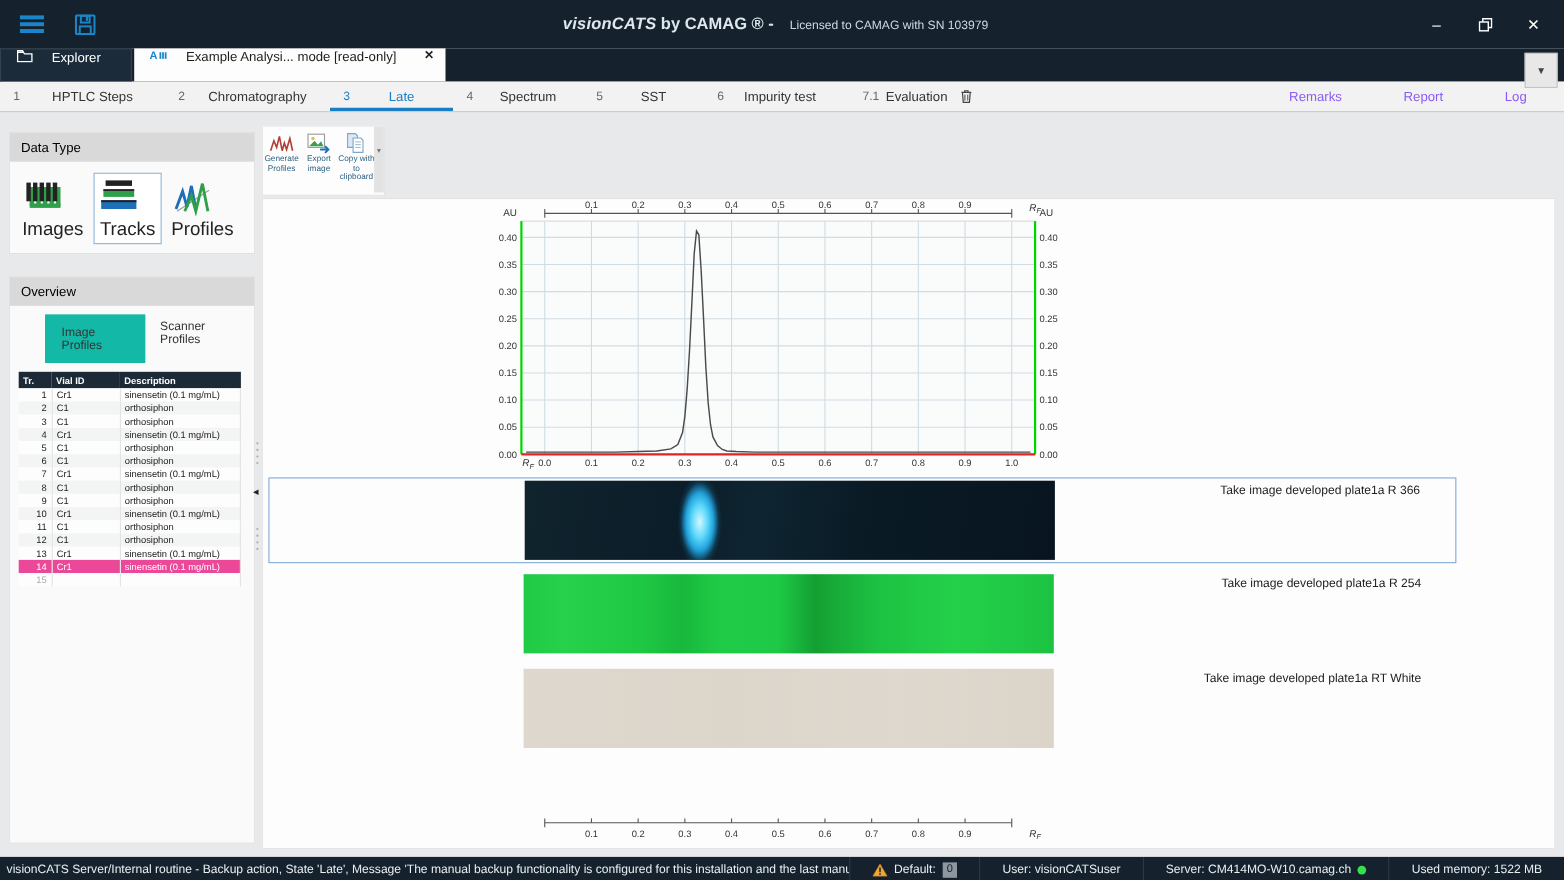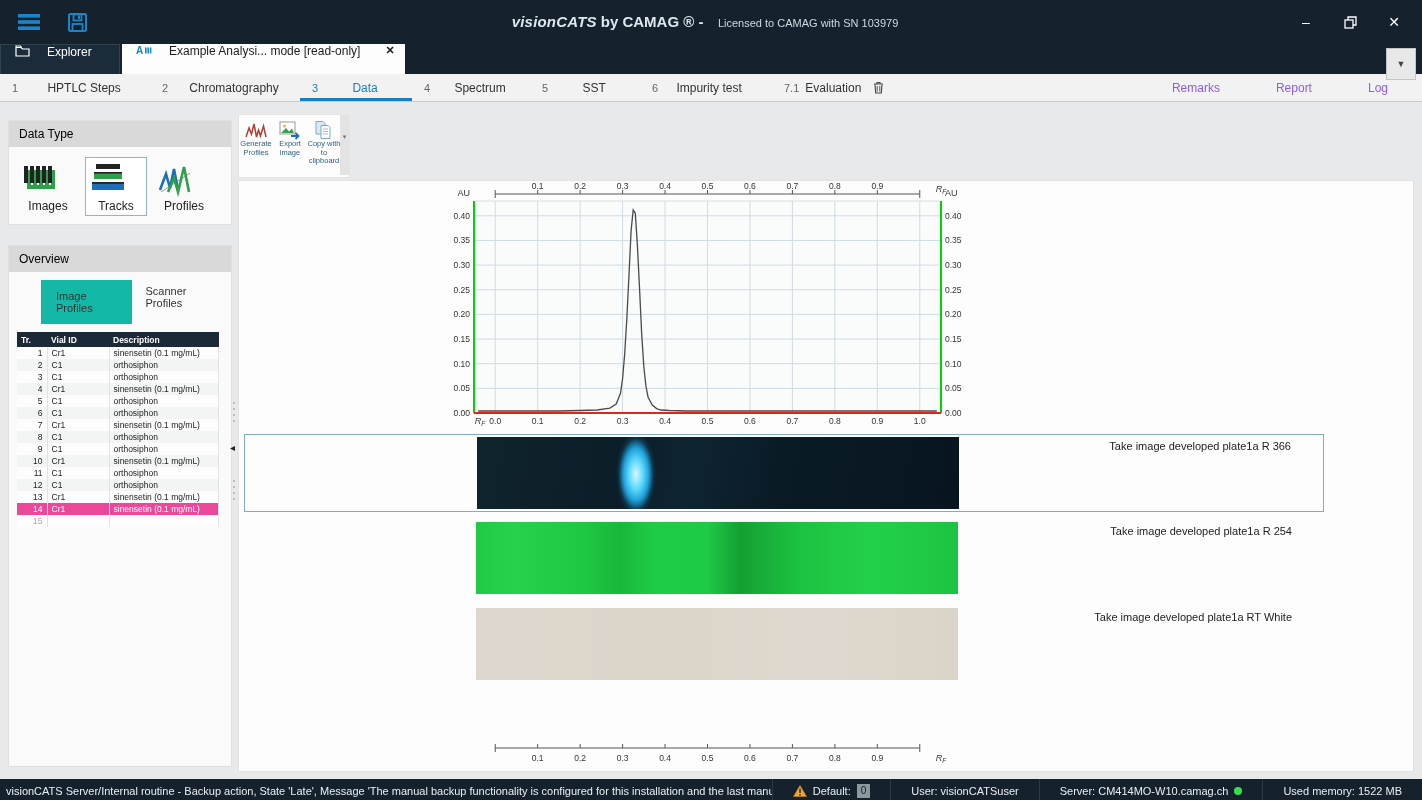--- a/index.html
+++ b/index.html
@@ -38,21 +38,21 @@
   .step-links{margin-left:auto;display:flex;align-items:center;gap:56px;padding-right:34px;}
   .step-link{font-size:12px;color:#8b5cf6;cursor:pointer;}
   
   .body{height:677px;display:flex;}
   .sidebar{width:224px;margin-left:8px;padding-top:18px;padding-bottom:12px;display:flex;flex-direction:column;}
   .panel{background:#fafafa;border:1px solid #e0e0e0;}
   .panel-hd{background:#d9d9d9;height:26px;line-height:26px;padding:0 10px;font-size:12px;color:#000000;}
   .dt-body{display:flex;gap:6px;padding:10px 8px 8px 8px;}
   .dt-item{width:60px;text-align:center;padding:3px 0 2px 0;border:1px solid transparent;cursor:pointer;}
   .dt-item.selected{background:#fff;border:1px solid #8ab4d8;}
-  .dt-item .dt-lbl{font-size:12px;color:#222;display:block;margin-top:2px;}
+  .dt-item .dt-lbl{font-size:17px;color:#222;display:block;margin-top:2px;}
   .panel-ov{margin-top:20px;flex:1;display:flex;flex-direction:column;}
   .ov-tabs{padding:8px 6px 6px 8px;display:flex;gap:4px;}
   .ov-tab{font-size:11px;color:#333;padding:4px 9px;cursor:pointer;border:1px solid transparent;}
   .ov-tab.active{background:#14b8a6;border:6px solid #14b8a6;margin-left:24px;}
   table.ov{border-collapse:collapse;margin:2px 6px 0 8px;width:202px;font-size:8.5px;}
   table.ov th{background:#1c2a38;color:#fff;text-align:left;font-weight:bold;padding:2px 4px;height:11px;}
   table.ov td{padding:1px 4px;height:9.7px;color:#222;border-right:1px solid #e3e3e3;background:#fdfdfd;}
   table.ov tr:nth-child(even) td{background:#f3f4f4;}
   table.ov td.c-num{text-align:right;width:18px;}
   table.ov td.c-vial{width:50px;}
@@ -163,21 +163,21 @@
     <div class="step s1">
       <span class="num">1</span>
       <span class="lbl">HPTLC Steps</span>
     </div>
     <div class="step s2">
       <span class="num">2</span>
       <span class="lbl">Chromatography</span>
     </div>
     <div class="step s3 active">
       <span class="num">3</span>
-      <span class="lbl">Data</span>
+      <span class="lbl">Late</span>
     </div>
     <div class="step s4">
       <span class="num">4</span>
       <span class="lbl">Spectrum</span>
     </div>
     <div class="step s5">
       <span class="num">5</span>
       <span class="lbl">SST</span>
     </div>
     <div class="step s6">

